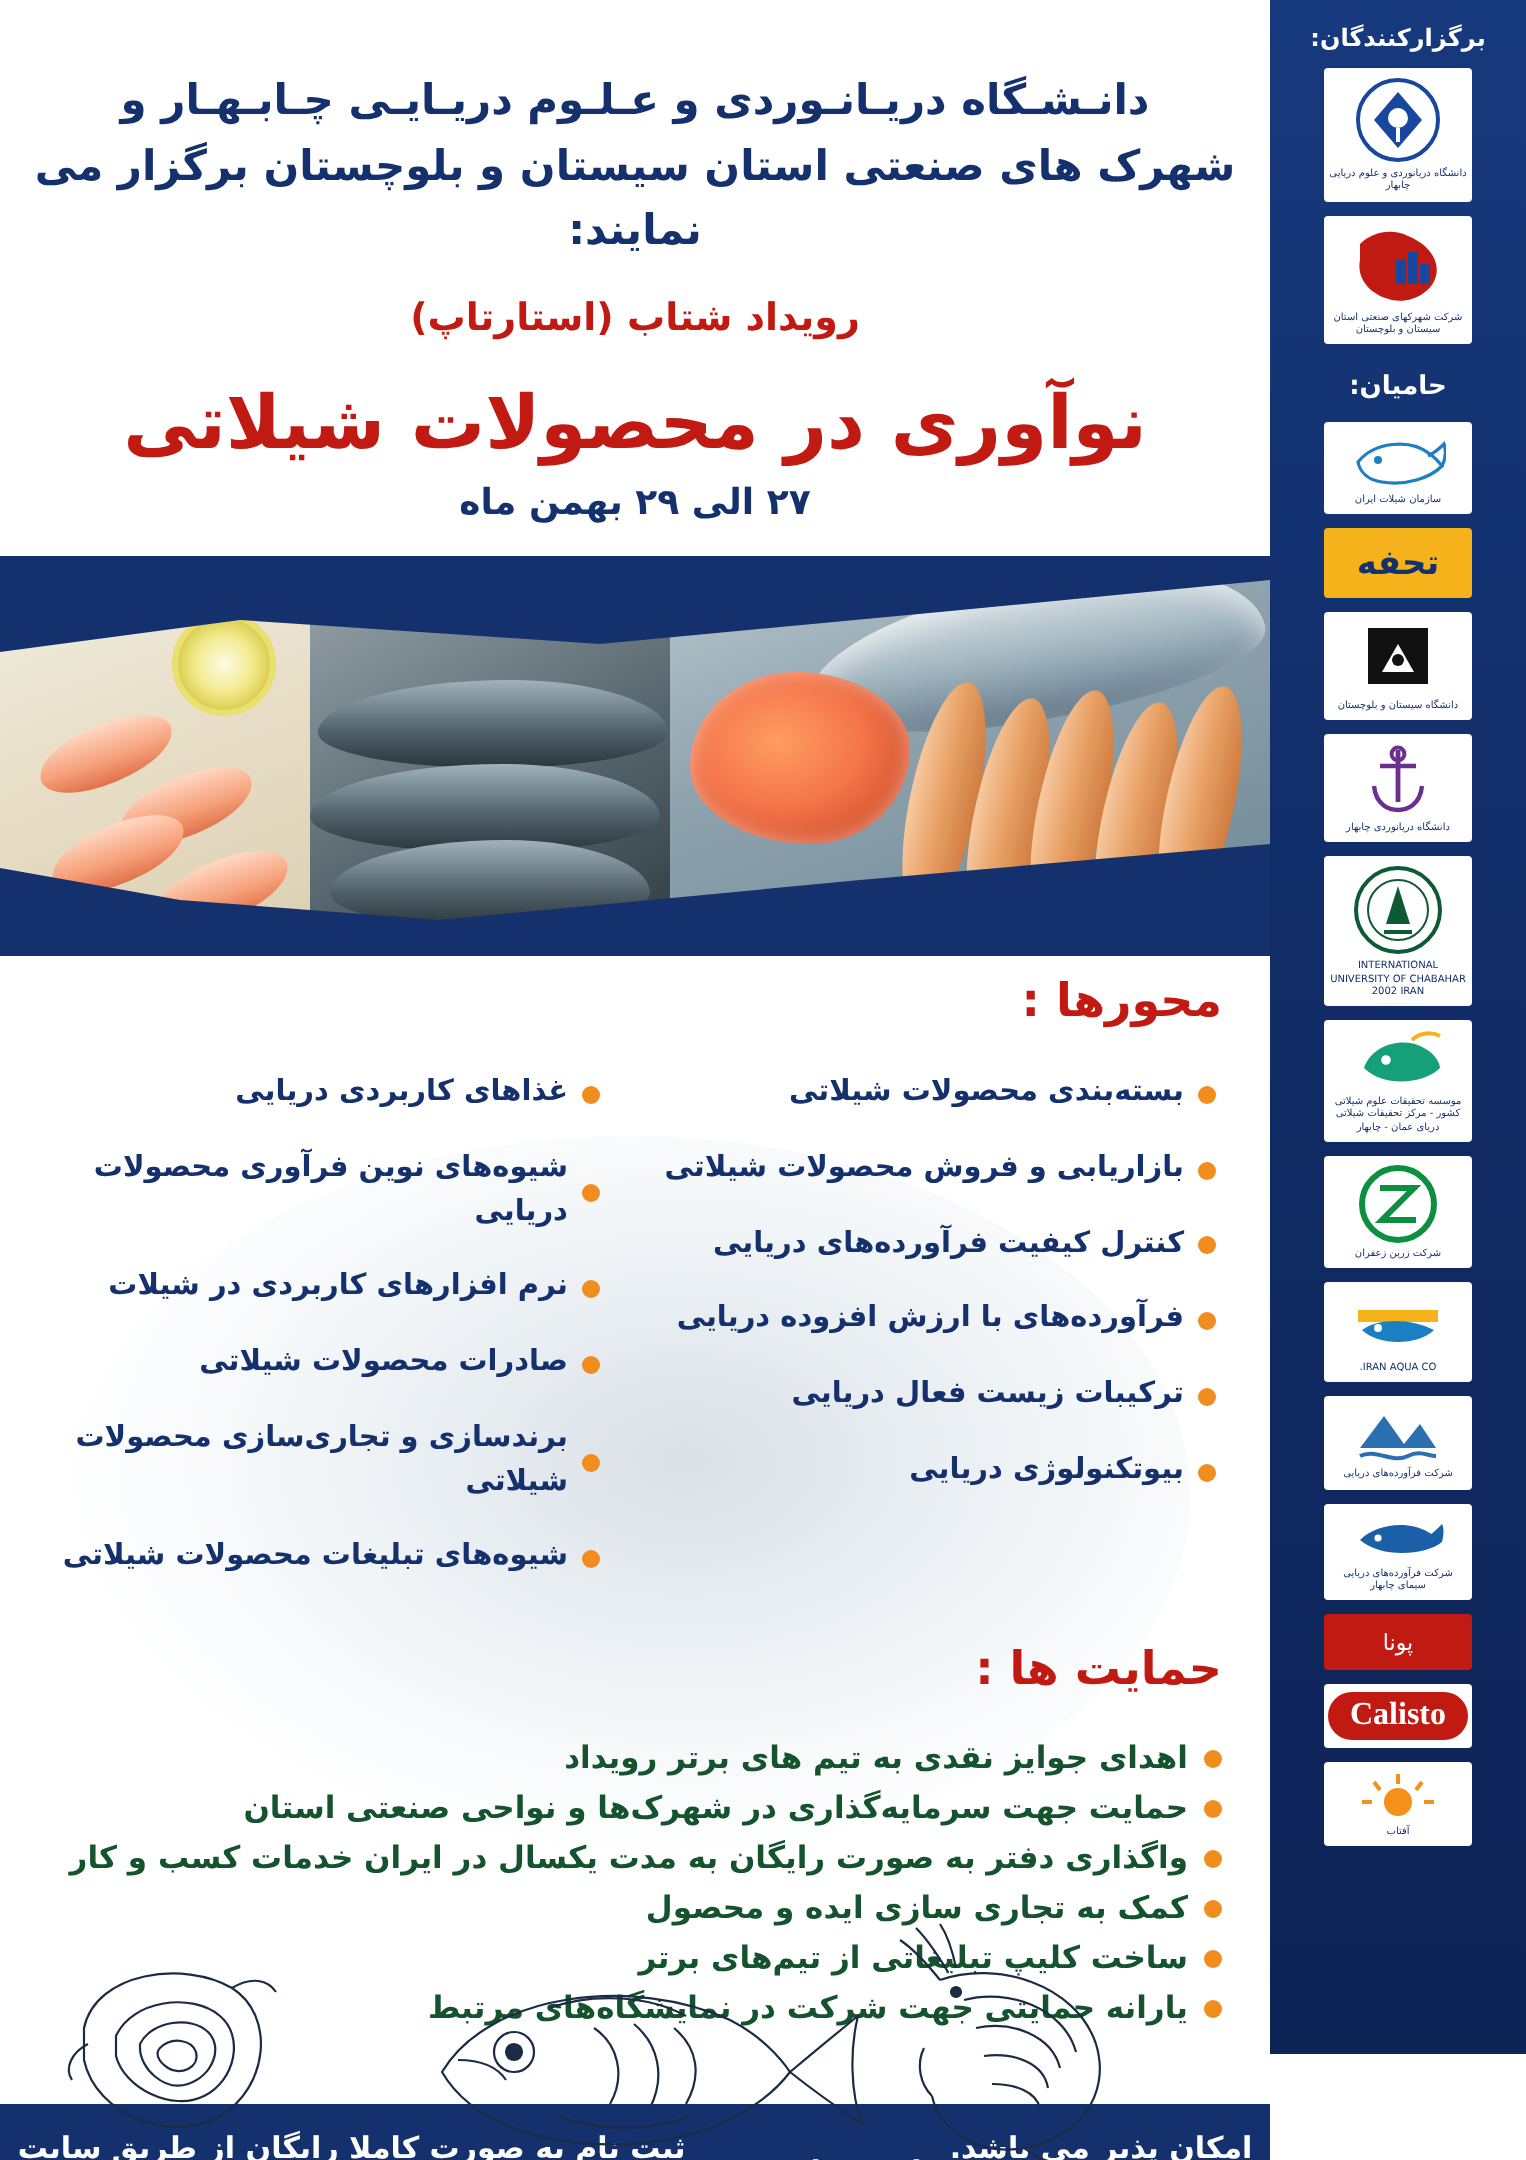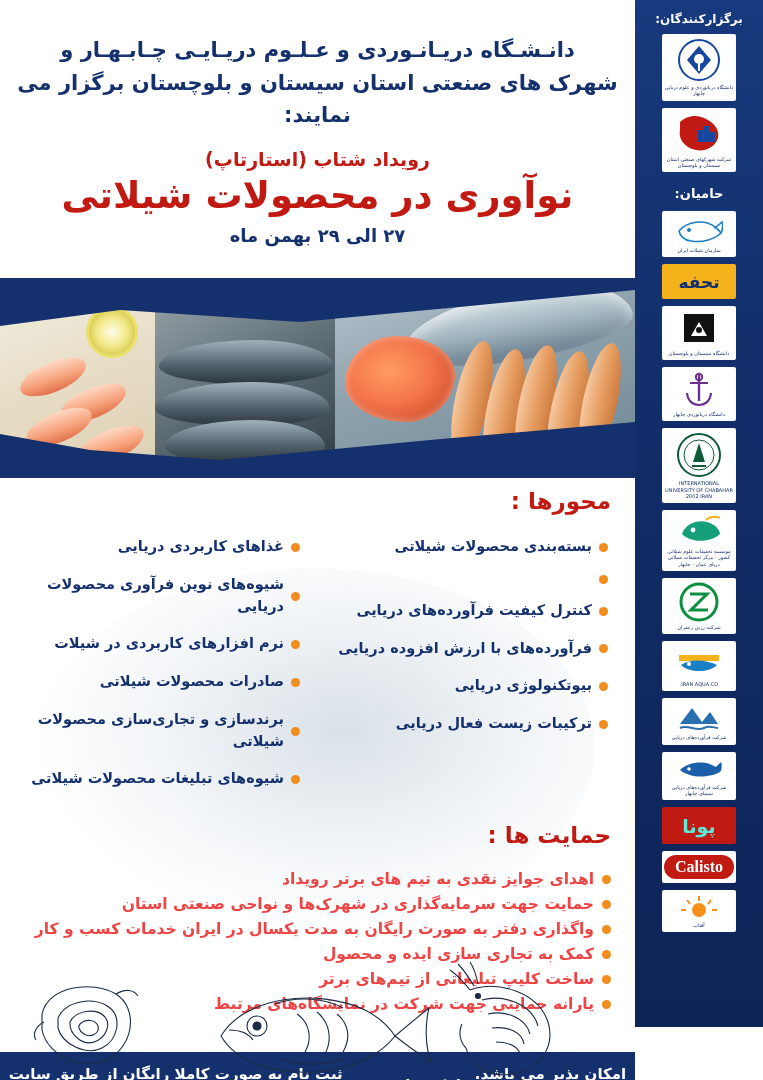--- a/index.html
+++ b/index.html
@@ -92,21 +92,21 @@
   .event-kind {
     color: #c01a12;
     font-weight: bold;
     font-size: 19px;
     margin-top: 16px;
   }
   .event-title {
     color: #c01a12;
     font-weight: bold;
     font-size: 37px;
-    margin-top: 4px;
+    margin-top: 20px;
     letter-spacing: -0.5px;
   }
   .event-date {
     color: #15316d;
     font-weight: bold;
     font-size: 18px;
     margin-top: 8px;
   }
 
   
@@ -221,21 +221,21 @@
     z-index: 2;
     margin-top: 18px;
     padding: 0 24px 0 0;
   }
   .support-row {
     display: flex;
     align-items: center;
     justify-content: flex-start;
     gap: 8px;
     margin: 7px 0;
-    color: #ef4444;
+    color: #14532d;
     font-weight: bold;
     font-size: 15.5px;
   }
 
   
   .lineart {
     position: absolute;
     left: 0; bottom: 6px;
     width: 635px; height: 130px;
     z-index: 3;
@@ -308,36 +308,37 @@
 
       <div class="axes">
 
         <div class="axis-col">
           <div class="bullet-row">
             <span class="dot"></span>
             <span>بسته‌بندی محصولات شیلاتی</span>
           </div>
           <div class="bullet-row">
             <span class="dot"></span>
+            <span>بازاریابی و فروش محصولات شیلاتی</span>
           </div>
           <div class="bullet-row">
             <span class="dot"></span>
             <span>کنترل کیفیت فرآورده‌های دریایی</span>
           </div>
           <div class="bullet-row">
             <span class="dot"></span>
             <span>فرآورده‌های با ارزش افزوده دریایی</span>
           </div>
           <div class="bullet-row">
             <span class="dot"></span>
+            <span>ترکیبات زیست فعال دریایی</span>
+          </div>
+          <div class="bullet-row">
+            <span class="dot"></span>
             <span>بیوتکنولوژی دریایی</span>
-          </div>
-          <div class="bullet-row">
-            <span class="dot"></span>
-            <span>ترکیبات زیست فعال دریایی</span>
           </div>
         </div>
 
         <div class="axis-col">
           <div class="bullet-row">
             <span class="dot"></span>
             <span>غذاهای کاربردی دریایی</span>
           </div>
           <div class="bullet-row">
             <span class="dot"></span>
@@ -545,21 +546,21 @@
     <div class="logo-box">
       <svg class="logo-art" width="46" height="26" viewBox="0 0 46 26">
         <path d="M4 14 C12 6 28 4 38 10 C42 12 44 14 45 15 C38 21 16 24 4 14 Z" fill="#1b5fa8"></path>
         <path d="M45 15 C46 11 46 8 45 6 C42 9 40 11 38 12" fill="#1b5fa8"></path>
         <circle cx="13" cy="13" r="1.8" fill="#ffffff"></circle>
       </svg>
       <div class="logo-cap">شرکت فرآورده‌های دریایی سیمای چابهار</div>
     </div>
 
     <div class="logo-box" style="background:#c01a12;">
-      <div style="font-size:19px;font-weight:bold;color:#5eead4;padding:4px 0 3px 0;">پونا</div>
+      <div style="font-size:11px;font-weight:normal;color:#ffffff;padding:4px 0 3px 0;">پونا</div>
     </div>
 
     <div class="logo-box">
       <div style="background:#c01a12;border-radius:14px;padding:3px 4px;">
         <div style="font-size:16px;font-weight:bold;color:#ffffff;font-family:'Liberation Serif',serif;">Calisto</div>
       </div>
     </div>
 
     <div class="logo-box">
       <svg class="logo-art" width="42" height="26" viewBox="0 0 42 26">

